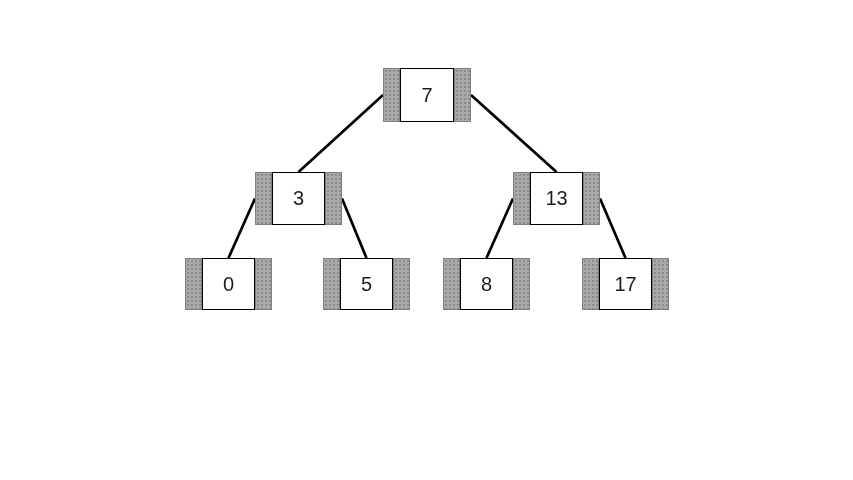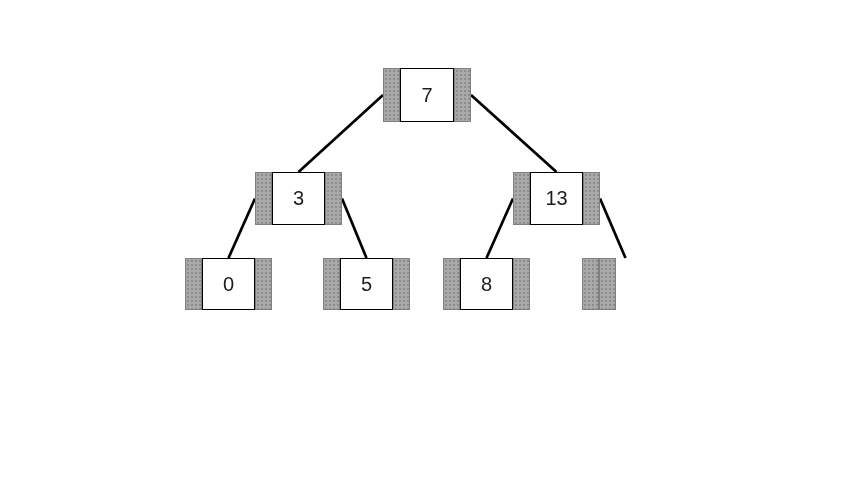--- a/index.html
+++ b/index.html
@@ -90,16 +90,17 @@
         <span class="value-box" style="background: rgb(255, 255, 255); border-color: rgb(0, 0, 0); color: rgb(28, 28, 28);">5</span>
         <span class="ptr-cell" style="background-color: rgb(169, 169, 169); border-color: rgb(127, 127, 127);"></span>
       </div>
       <div class="tree-node" style="left: 443px; top: 258px; width: 87px; height: 52px;">
         <span class="ptr-cell" style="background-color: rgb(169, 169, 169); border-color: rgb(127, 127, 127);"></span>
         <span class="value-box" style="background: rgb(255, 255, 255); border-color: rgb(0, 0, 0); color: rgb(28, 28, 28);">8</span>
         <span class="ptr-cell" style="background-color: rgb(169, 169, 169); border-color: rgb(127, 127, 127);"></span>
       </div>
       <div class="tree-node" style="left: 582px; top: 258px; width: 87px; height: 52px;">
         <span class="ptr-cell" style="background-color: rgb(169, 169, 169); border-color: rgb(127, 127, 127);"></span>
+        <span class="value-box" style="background: rgb(255, 255, 255); border-color: rgb(0, 0, 0); color: rgb(28, 28, 28);">17</span>
         <span class="ptr-cell" style="background-color: rgb(169, 169, 169); border-color: rgb(127, 127, 127);"></span>
       </div>
     </div>
 </div>
 
 </body></html>

